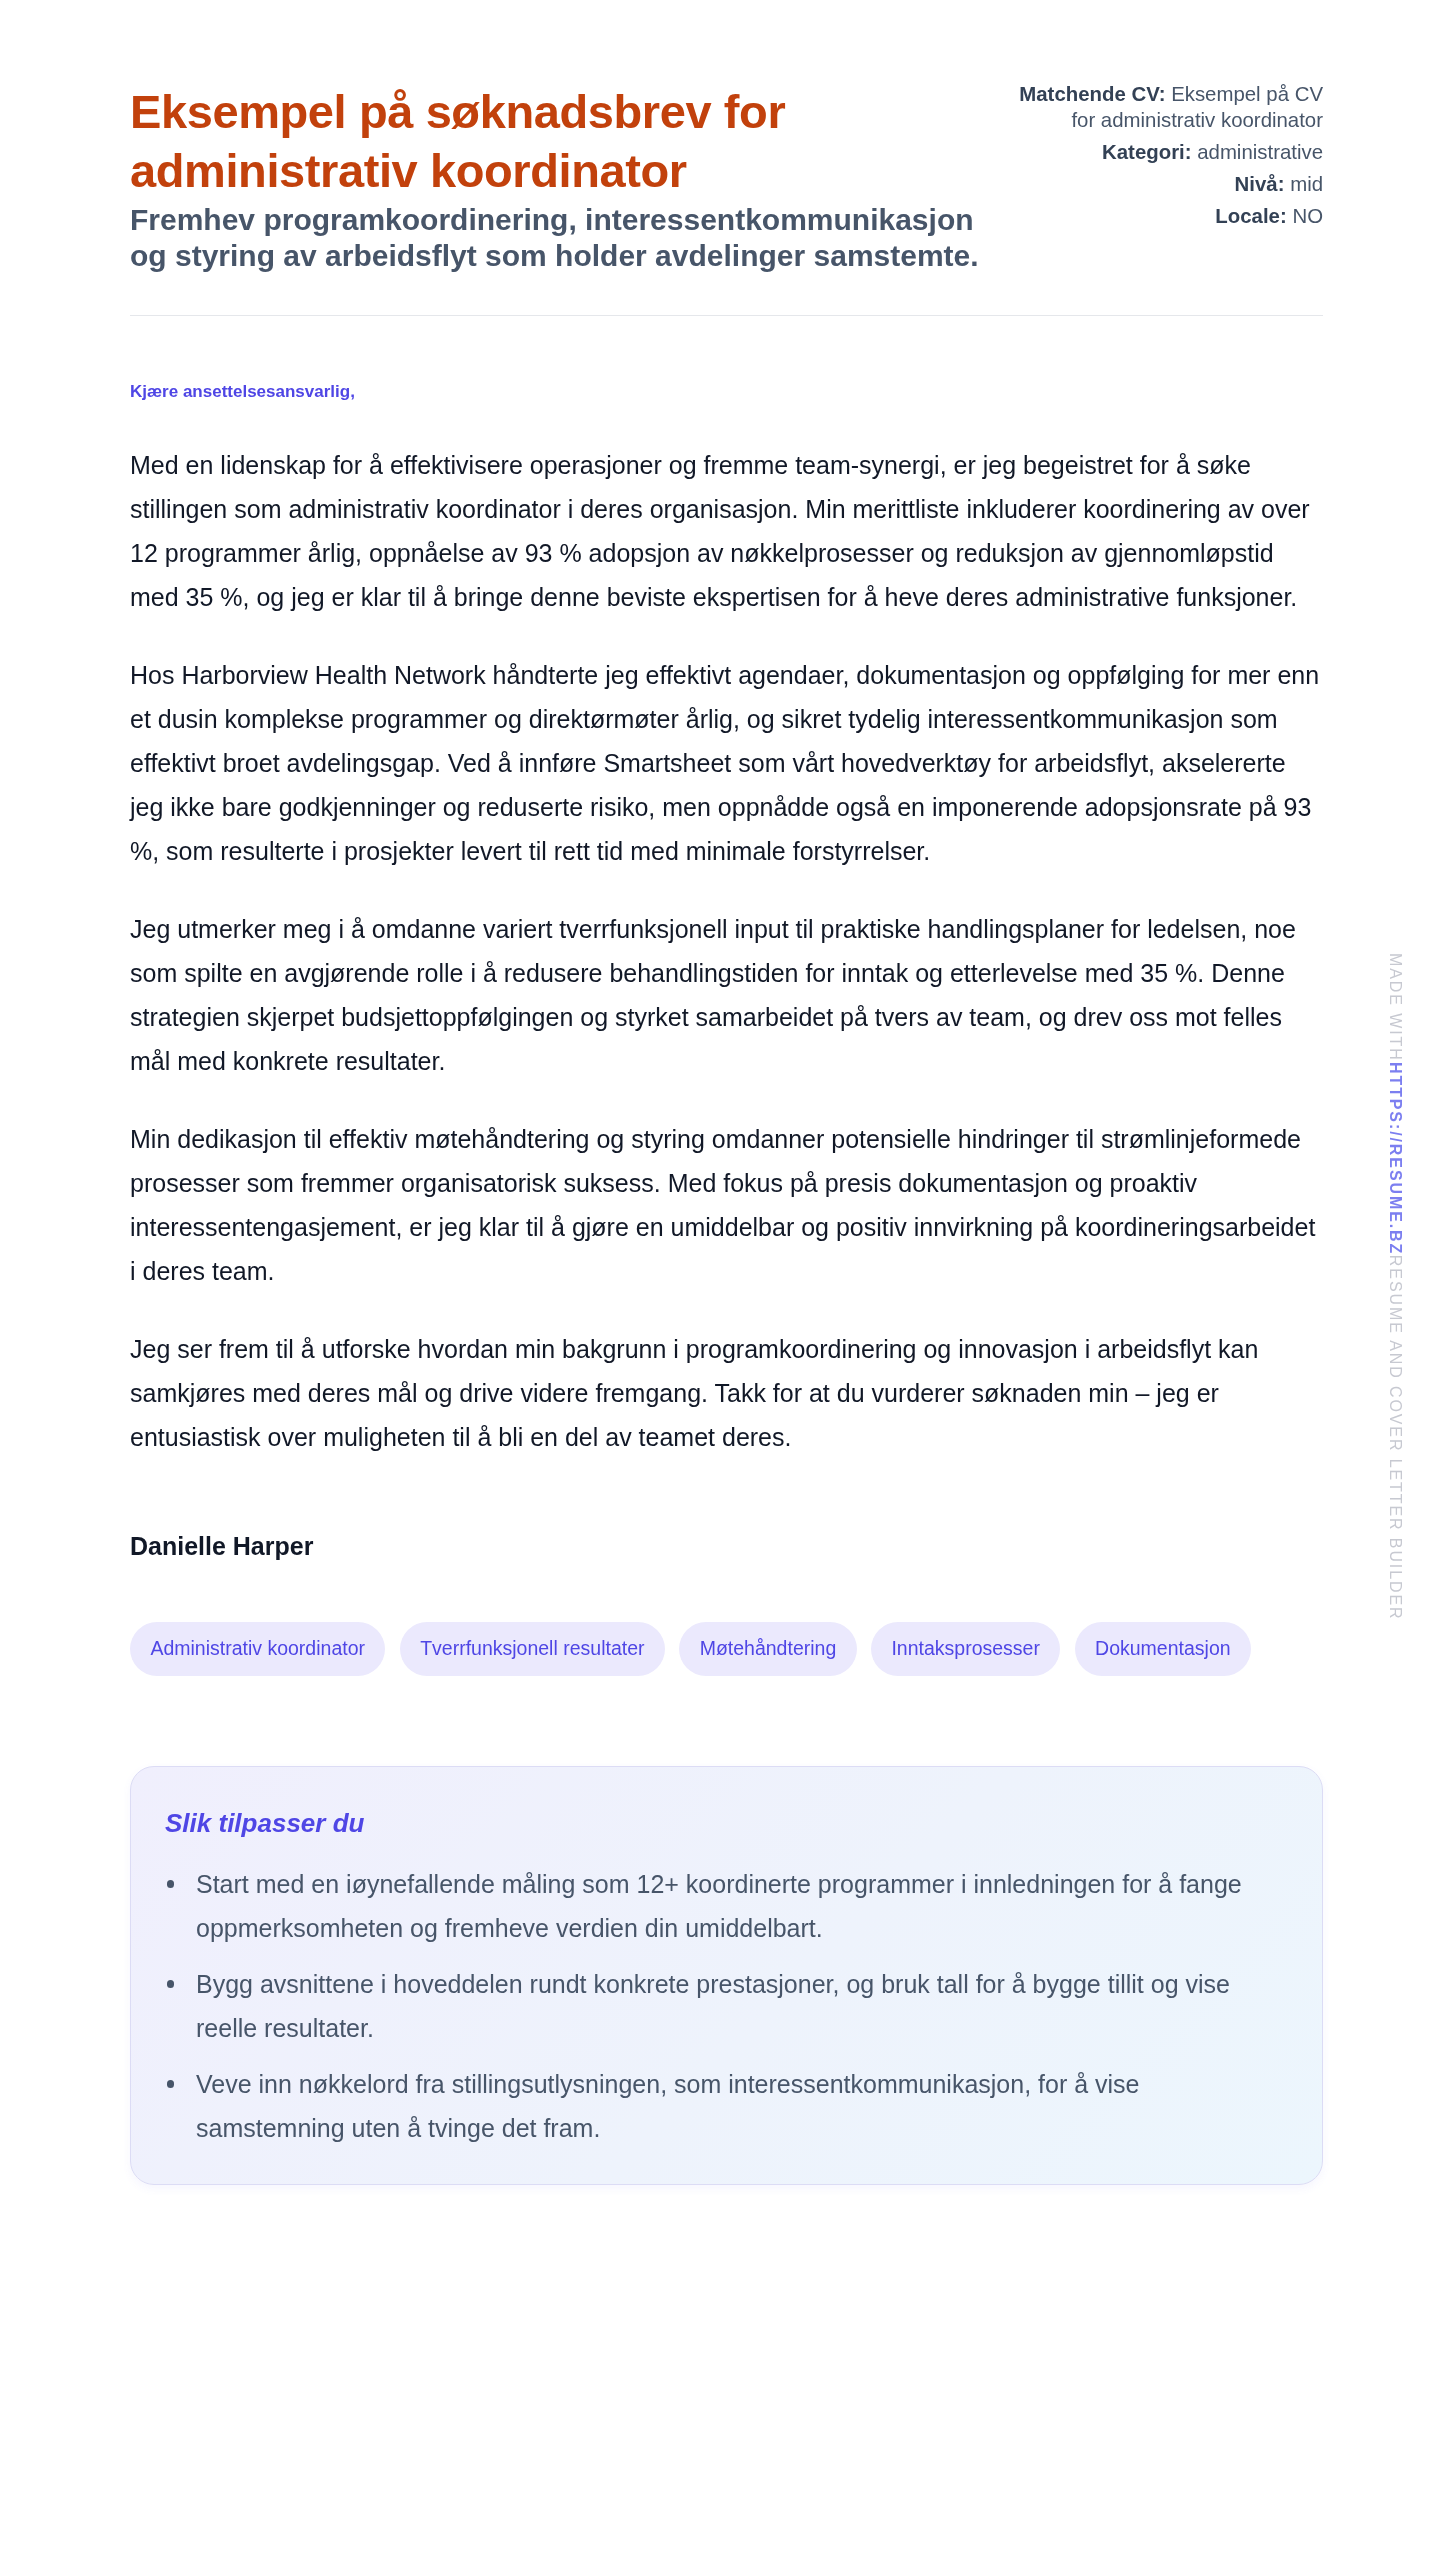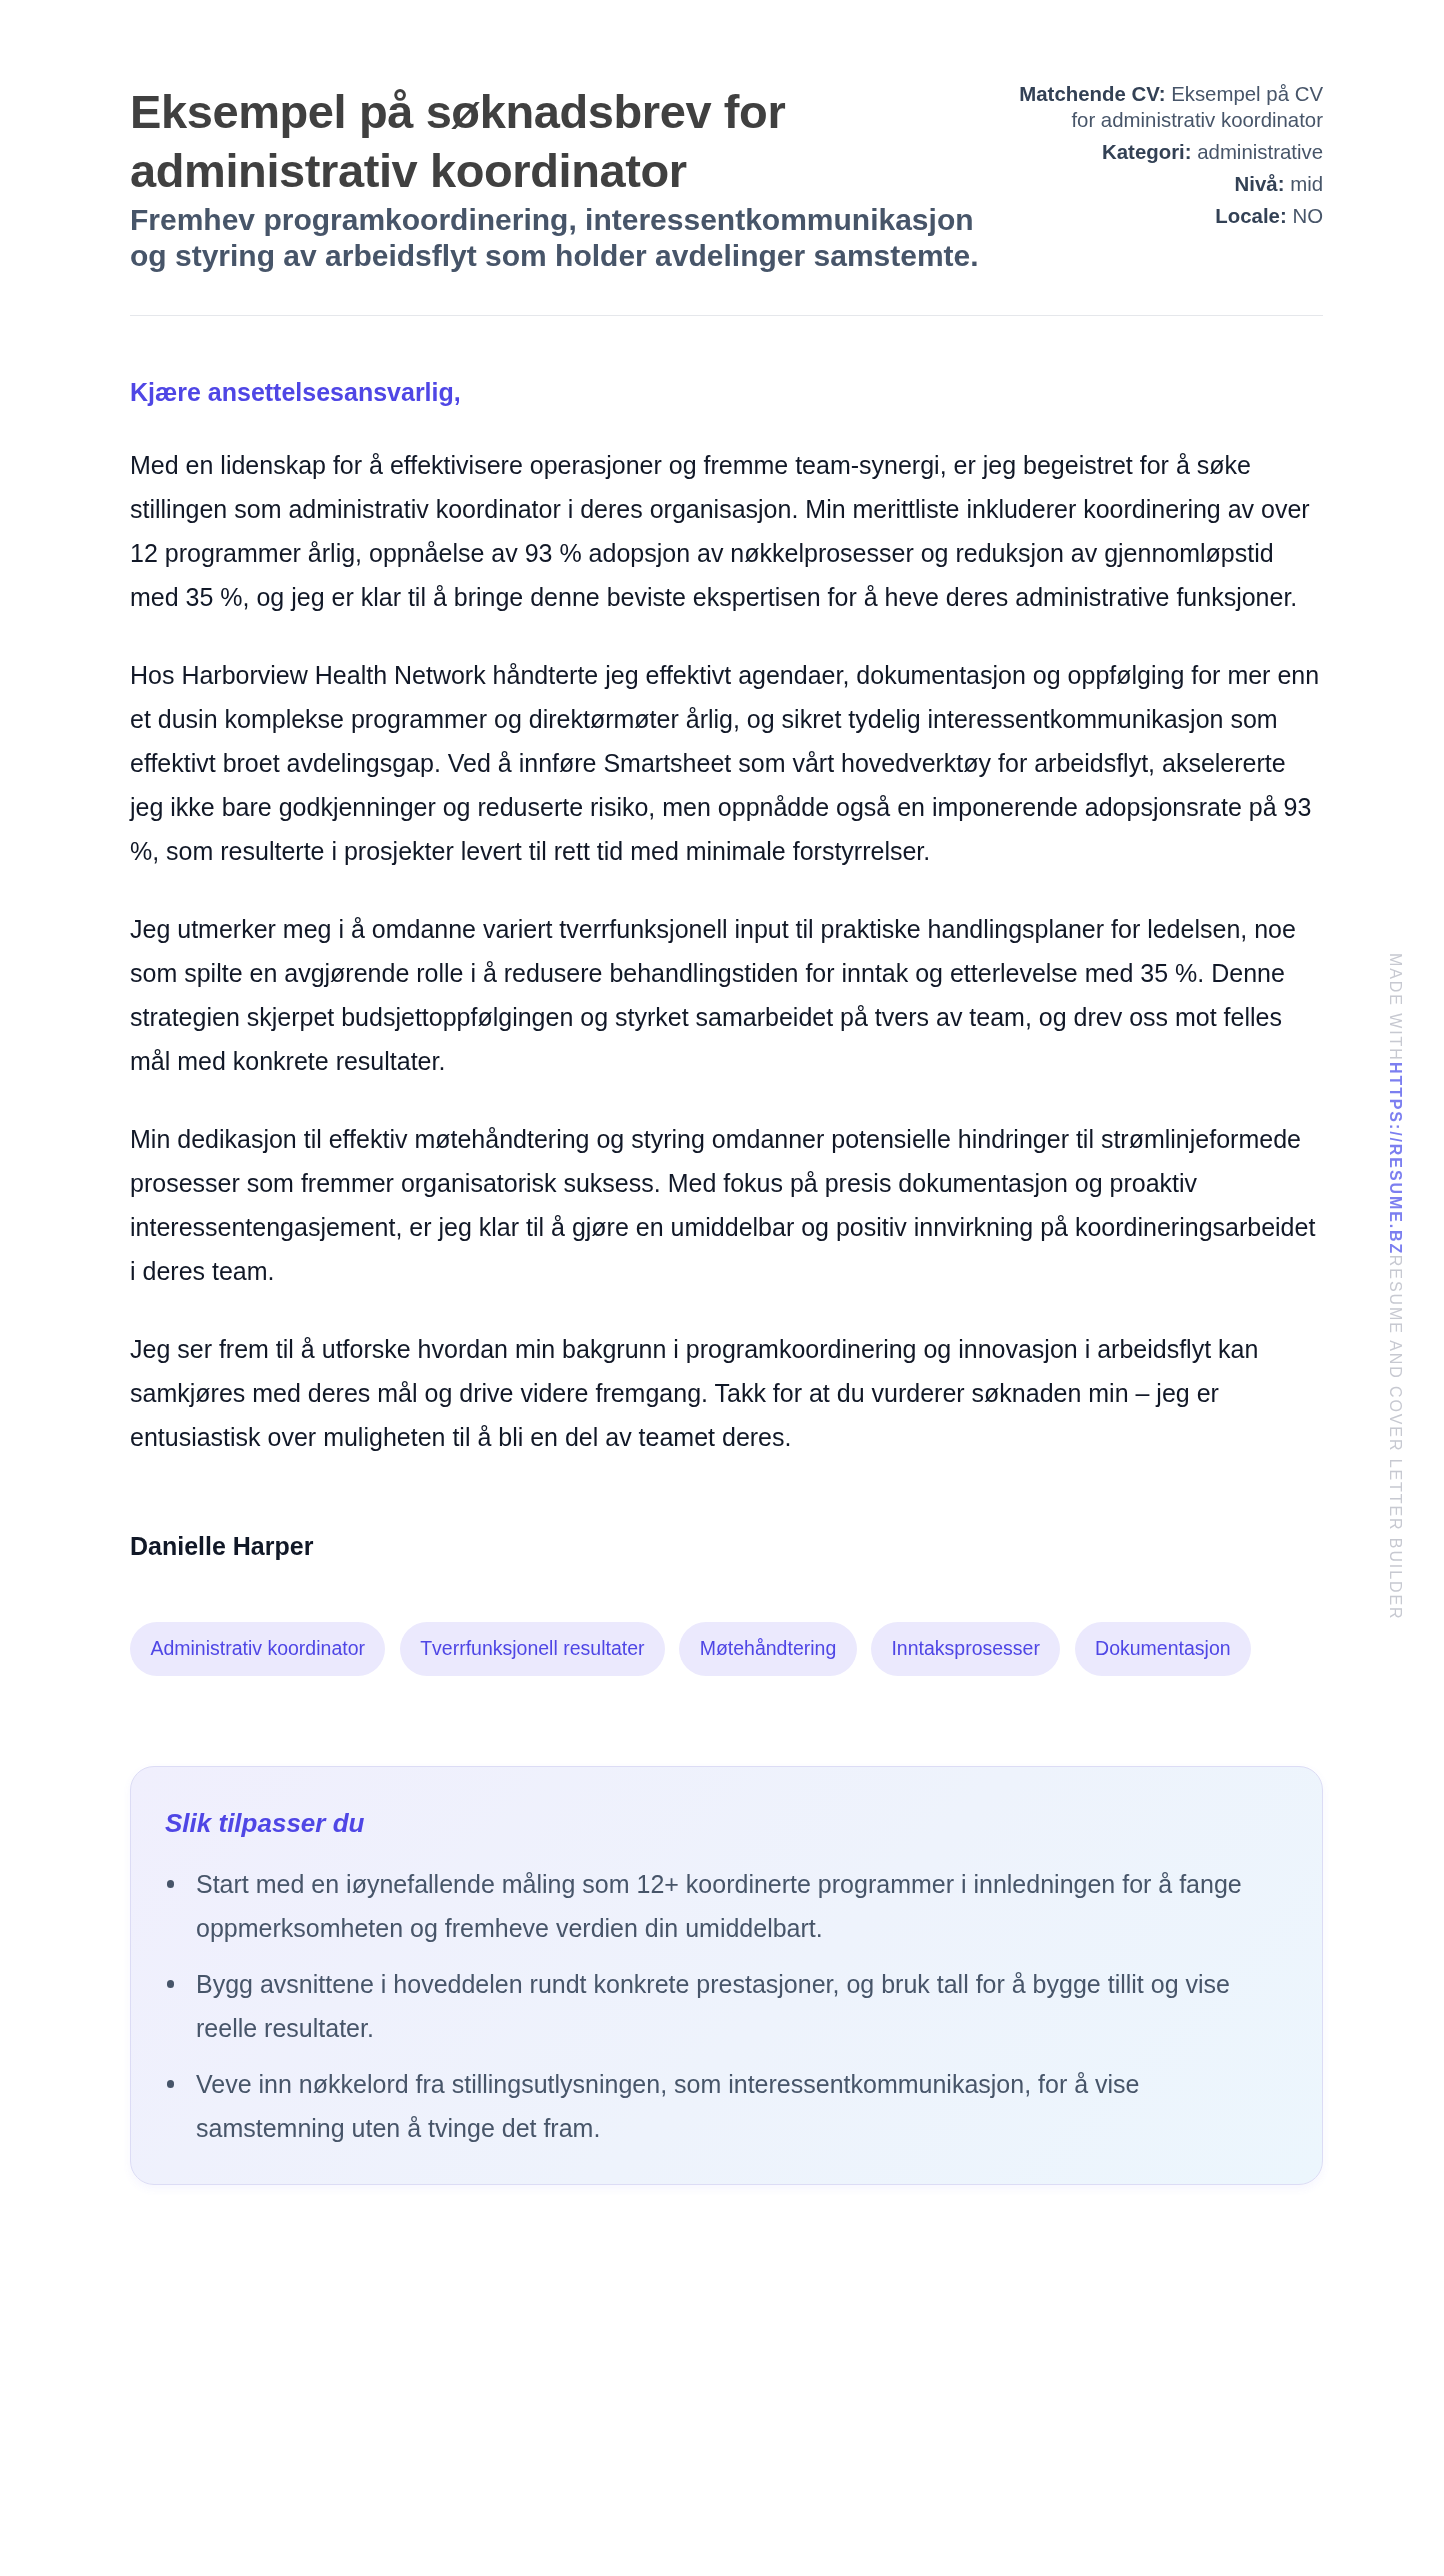--- a/index.html
+++ b/index.html
@@ -24,21 +24,21 @@
       align-items: flex-start;
       padding-top: 82px;
       padding-bottom: 41px;
       border-bottom: 1.7px solid #e5e7eb;
     }
     .header-left { width: 850px; }
     .title {
       font-size: 47px;
       line-height: 59px;
       font-weight: 700;
-      color: #404040;
+      color: #c2410c;
       letter-spacing: -0.4px;
     }
     .subtitle {
       margin-top: 1.7px;
       font-size: 30px;
       line-height: 36px;
       font-weight: 700;
       color: #475569;
     }
     .meta {
@@ -47,21 +47,21 @@
       font-size: 20.4px;
       line-height: 25.5px;
       color: #475569;
       padding-top: 0px;
     }
     .meta-row { margin-bottom: 6.8px; }
     .meta-row .k { font-weight: 700; color: #334155; }
     
     .greeting {
       margin-top: 59px;
-      font-size: 25px;
+      font-size: 17px;
       line-height: 34px;
       font-weight: 700;
       color: #4f46e5;
     }
     .para {
       margin-top: 34px;
       font-size: 25px;
       line-height: 44px;
       color: #111827;
     }

